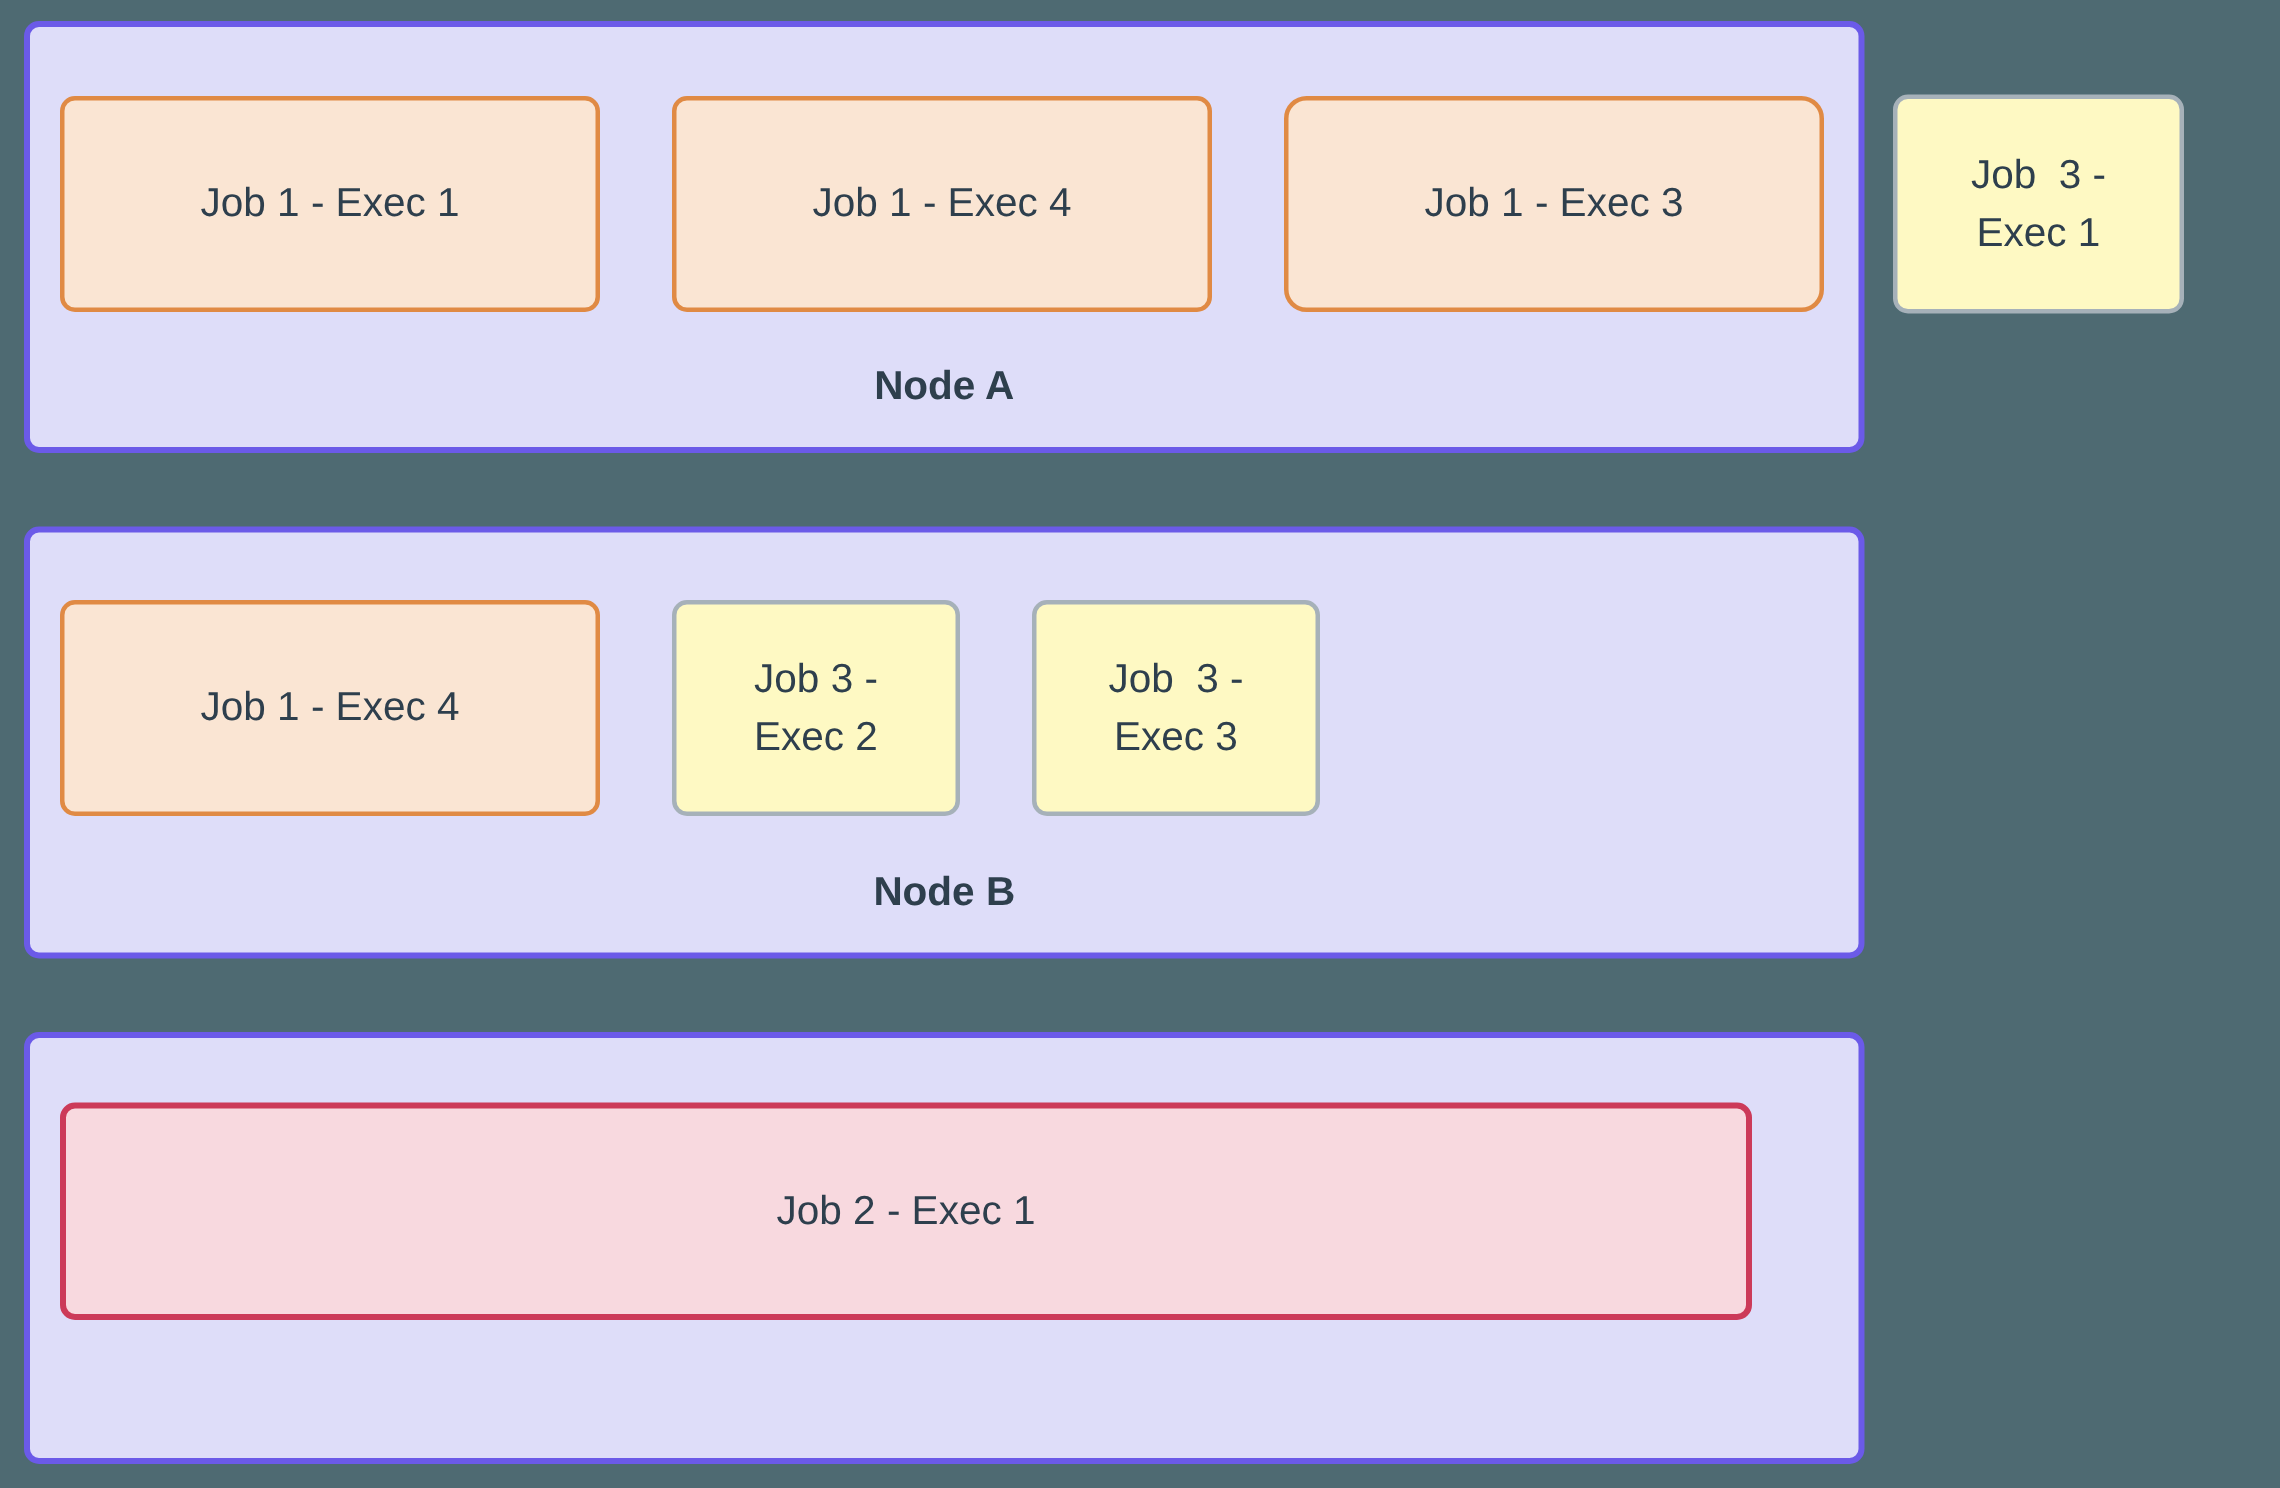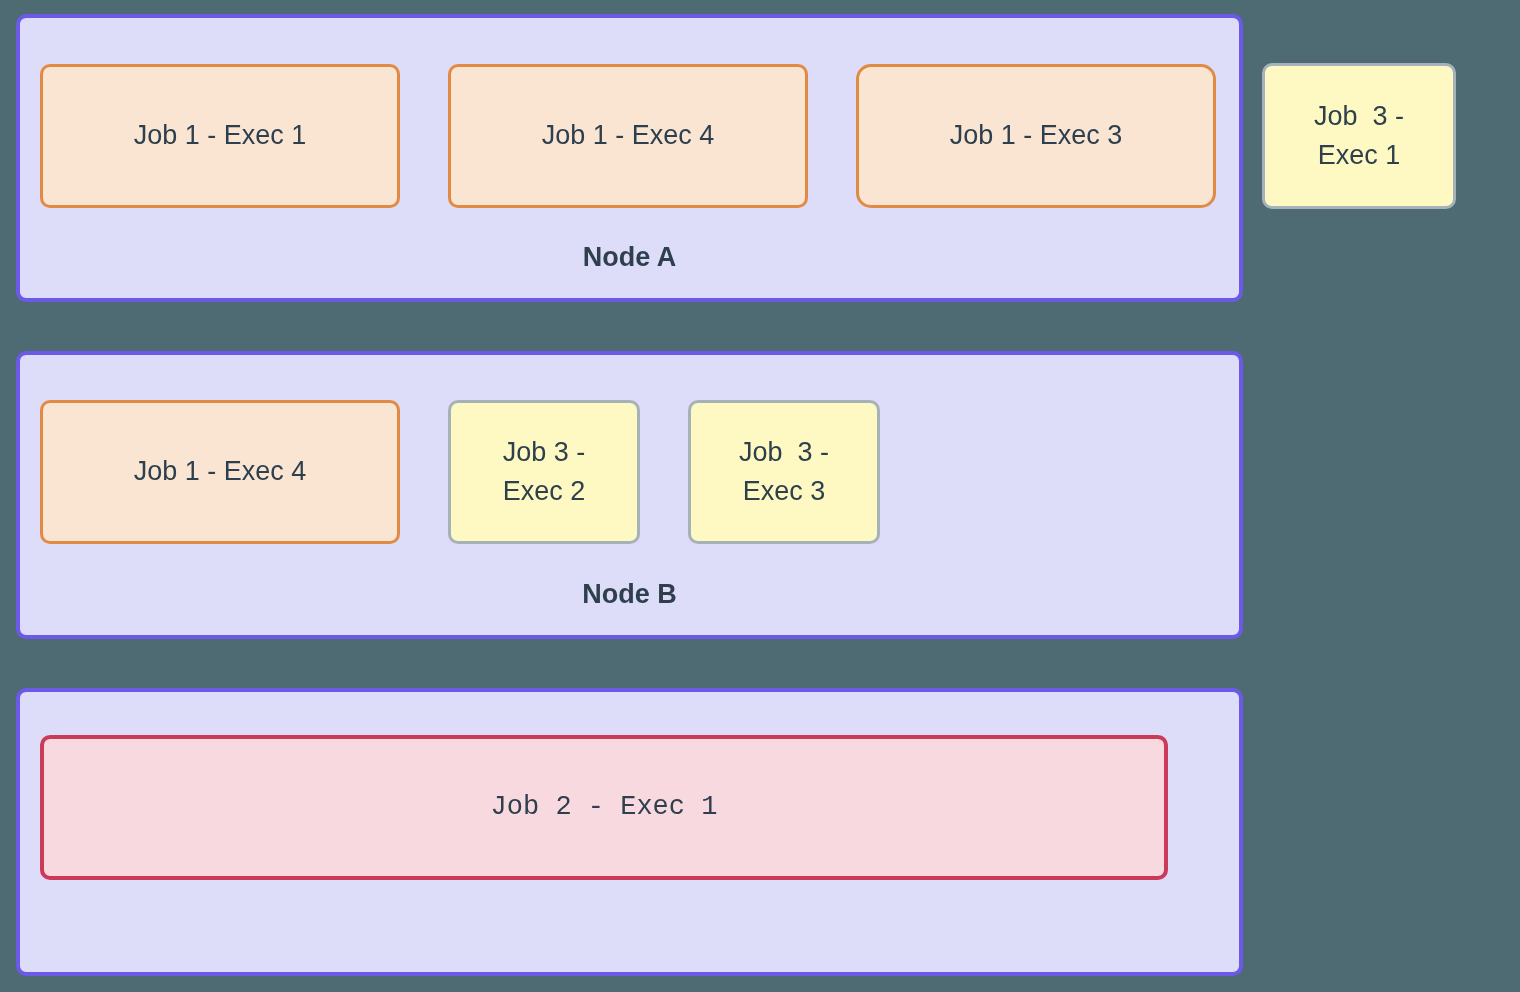--- a/index.html
+++ b/index.html
@@ -60,21 +60,21 @@
   .ea2 { left: 428px;  top: 46px; width: 360px;  height: 144px; }
   .ea3 { left: 836px;  top: 46px; width: 360px;  height: 144px; border-radius: 15px; }
   .ea4 { left: 1242px; top: 45px; width: 194px;  height: 146px; }
 
   
   .eb1 { left: 20px;  top: 45px; width: 360px; height: 144px; }
   .eb2 { left: 428px; top: 45px; width: 192px; height: 144px; }
   .eb3 { left: 668px; top: 45px; width: 192px; height: 144px; }
 
   
-  .ec1 { left: 20px; top: 43px; width: 1128px; height: 145px; font-family: Liberation Mono, monospace; }
+  .ec1 { left: 20px; top: 43px; width: 1128px; height: 145px; }
 </style>
 </head>
 <body>
 
 <div class="canvas">
 
   <section class="node node-a">
     <div class="exec exec-orange ea1">Job 1 - Exec 1</div>
     <div class="exec exec-orange ea2">Job 1 - Exec 4</div>
     <div class="exec exec-orange ea3">Job 1 - Exec 3</div>

